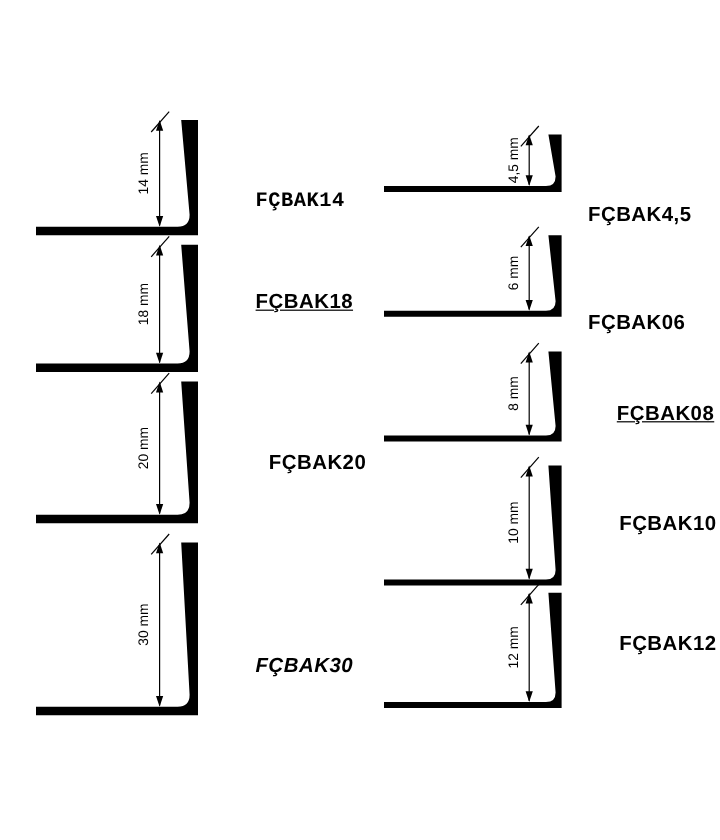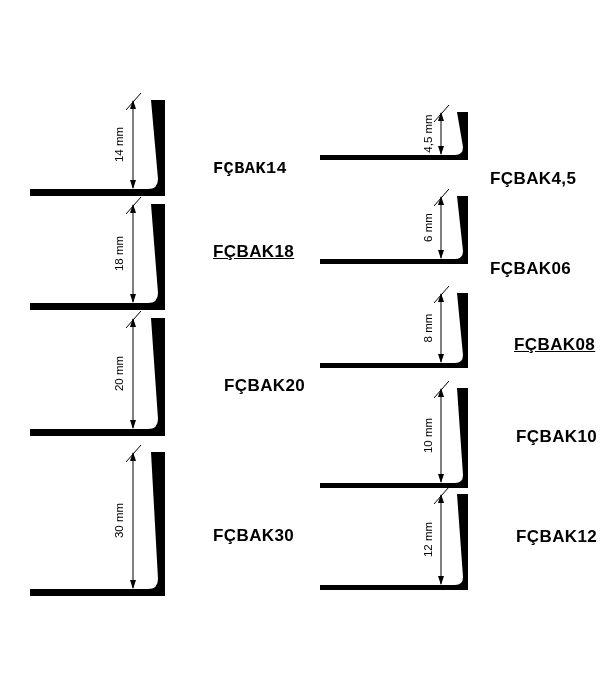--- a/index.html
+++ b/index.html
@@ -65,21 +65,21 @@
     </svg>
     <div class="profile-label" style="left: 224px; top: 386px;">FÇBAK20</div>
     <svg width="135" height="144" class="profile-row-svg" style="left: 30px; top: 452px;">
       <path d="M 135 0 L 135 144 L 0 144 L 0 137 L 118 137 Q 128 137 128 127 L 121 0 Z" fill="#000000"></path>
       <line x1="103" y1="1" x2="103" y2="136" stroke="#000000" stroke-width="1"></line>
       <polygon points="103,0 100,9 106,9" fill="#000000"></polygon>
       <polygon points="103,137 100,128 106,128" fill="#000000"></polygon>
       <line x1="96" y1="10" x2="111" y2="-7" stroke="#000000" stroke-width="1"></line>
       <text x="90" y="68.5" transform="rotate(-90 90 68.5)" text-anchor="middle" dominant-baseline="middle" font-size="11.5" fill="#000000" class="dim-text">30 mm</text>
     </svg>
-    <div class="profile-label" style="left: 213px; top: 536px;">FÇBAK30</div>
+    <div class="profile-label" style="left: 213px; top: 555px; font-style: italic;">FÇBAK30</div>
     <svg width="148" height="48" class="profile-row-svg" style="left: 320px; top: 112px;">
       <path d="M 148 0 L 148 48 L 0 48 L 0 43 L 135 43 Q 143 43 143 35 L 137 0 Z" fill="#000000"></path>
       <line x1="121" y1="1" x2="121" y2="42" stroke="#000000" stroke-width="1"></line>
       <polygon points="121,0 118,9 124,9" fill="#000000"></polygon>
       <polygon points="121,43 118,34 124,34" fill="#000000"></polygon>
       <line x1="114" y1="10" x2="129" y2="-7" stroke="#000000" stroke-width="1"></line>
       <text x="109" y="21.5" transform="rotate(-90 109 21.5)" text-anchor="middle" dominant-baseline="middle" font-size="11.5" fill="#000000" class="dim-text">4,5 mm</text>
     </svg>
     <div class="profile-label" style="left: 490px; top: 143px; margin-top: 36px;">FÇBAK4,5</div>
     <svg width="148" height="68" class="profile-row-svg" style="left: 320px; top: 196px;">

